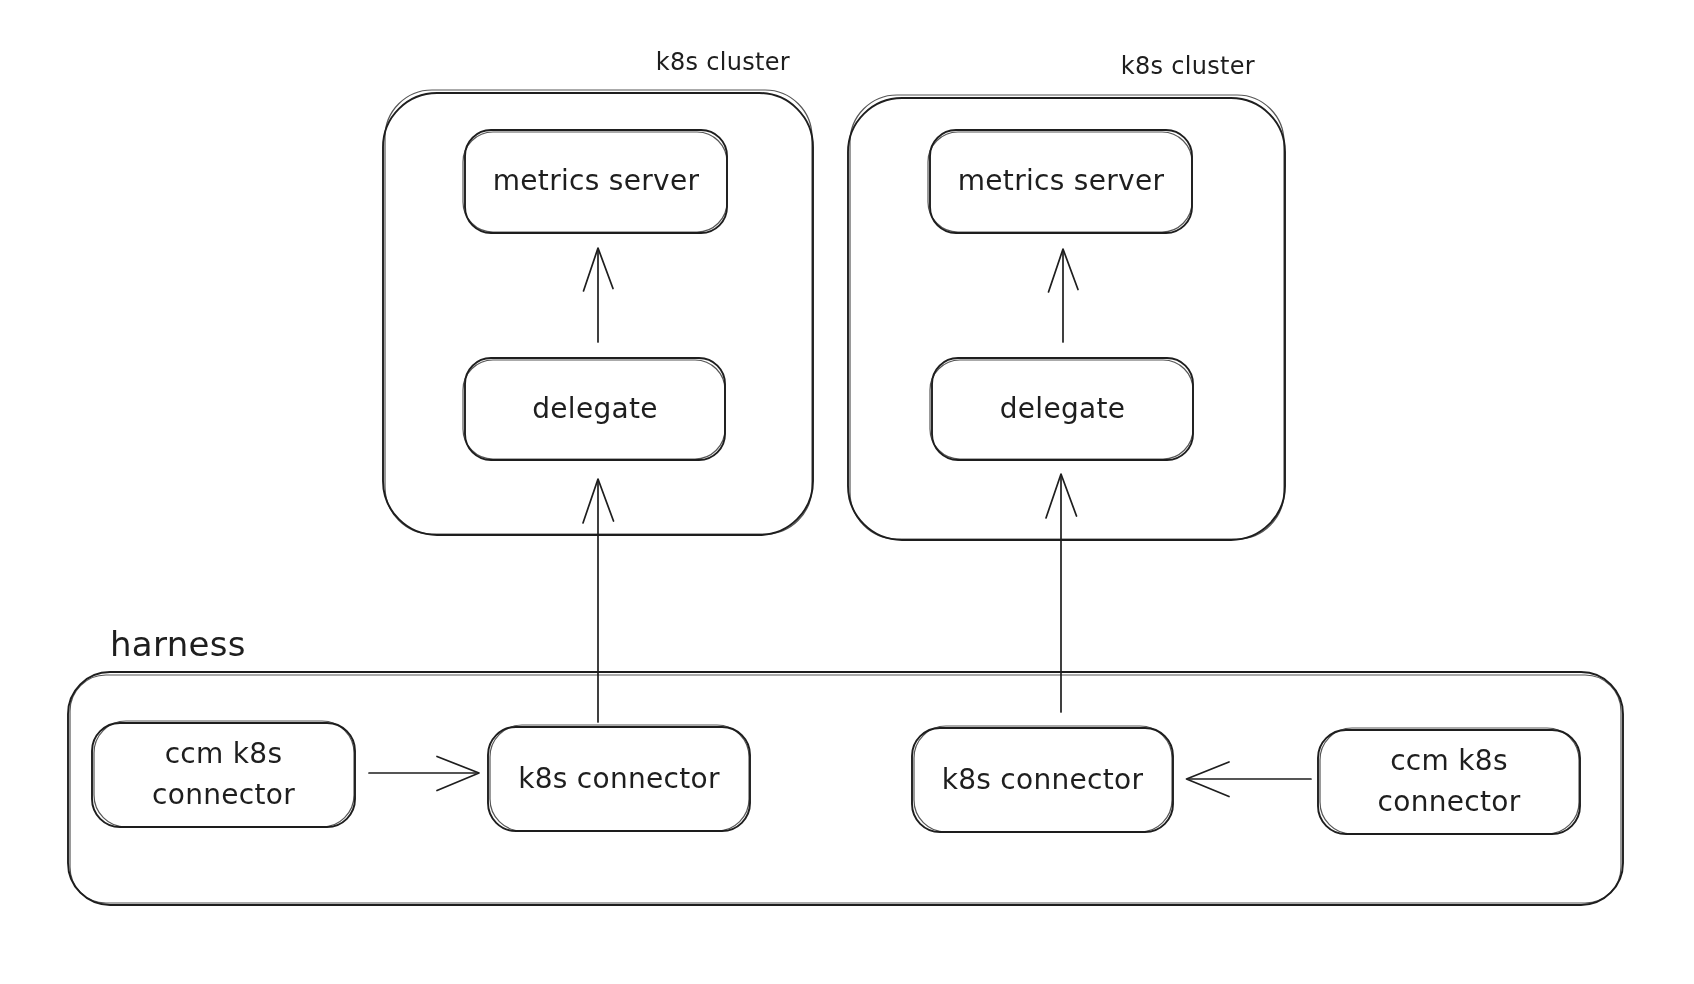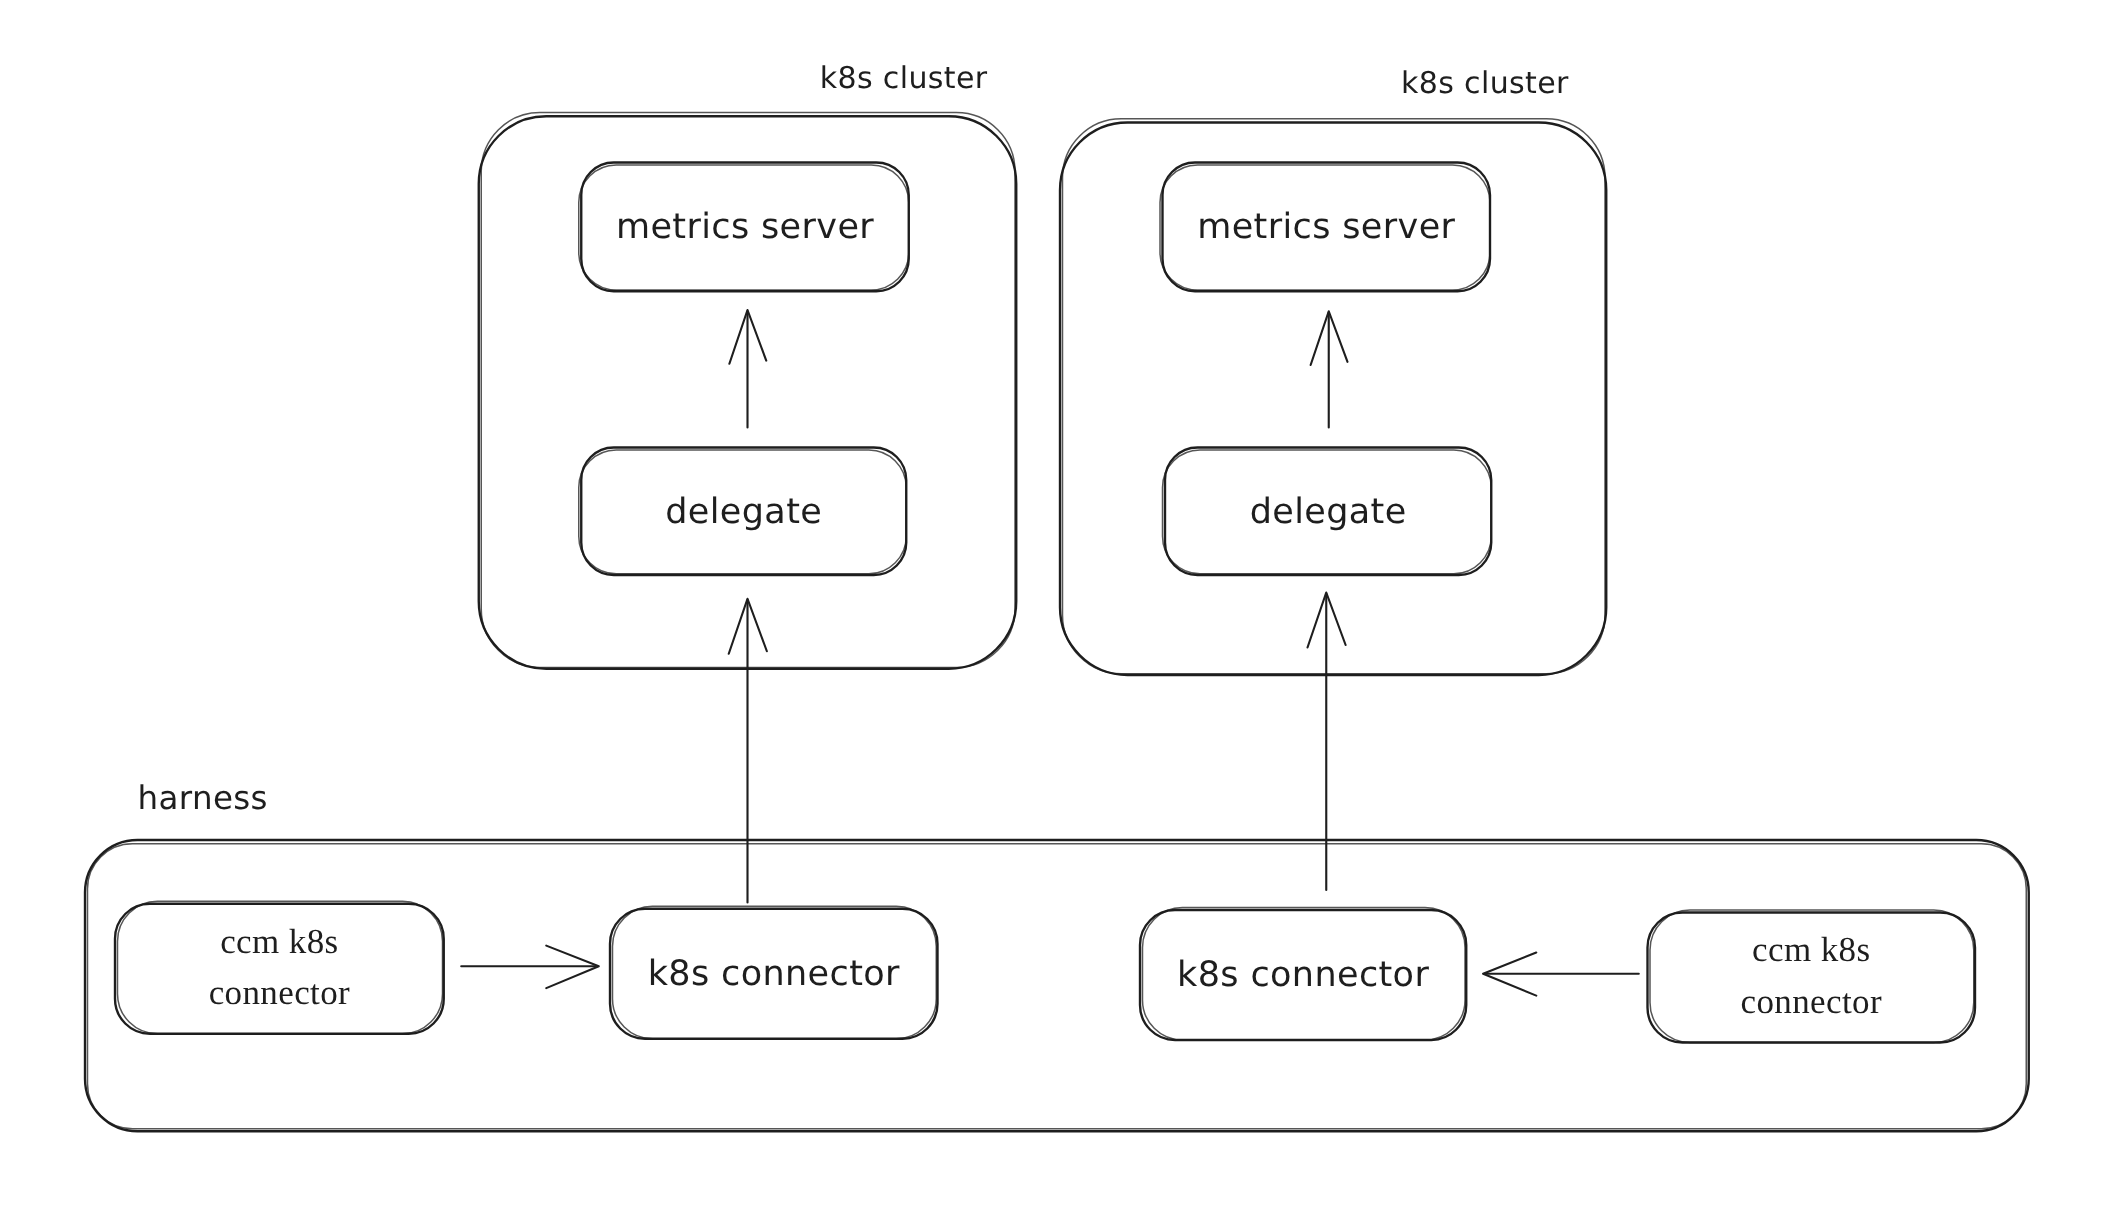--- a/index.html
+++ b/index.html
@@ -24,23 +24,23 @@
   .lbl{
     position:absolute;
     color:#1e1e1e;
     letter-spacing:.3px;
     user-select:none;
   }
   .node-lbl{
     display:flex;align-items:center;justify-content:center;
     font-size:28px;text-align:center;line-height:1.45;border-radius:21px;
   }
-  .node-lbl .wrap{max-width:185px;display:inline-block;font-family:Liberation Serif, serif;}
+  .node-lbl .wrap{max-width:185px;display:inline-block;}
   .cluster-lbl{font-size:24px;text-align:right;width:250px;}
-  .harness-lbl{font-size:26px;}
+  .harness-lbl{font-size:34px;}
 </style>
 </head>
 <body>
 
 <div class="stage">
 
   <svg class="shapes" width="1694" height="984" viewBox="0 0 1694 984">
 
     <g>
       <rect x="383" y="93" width="430" height="442" rx="54"></rect>

